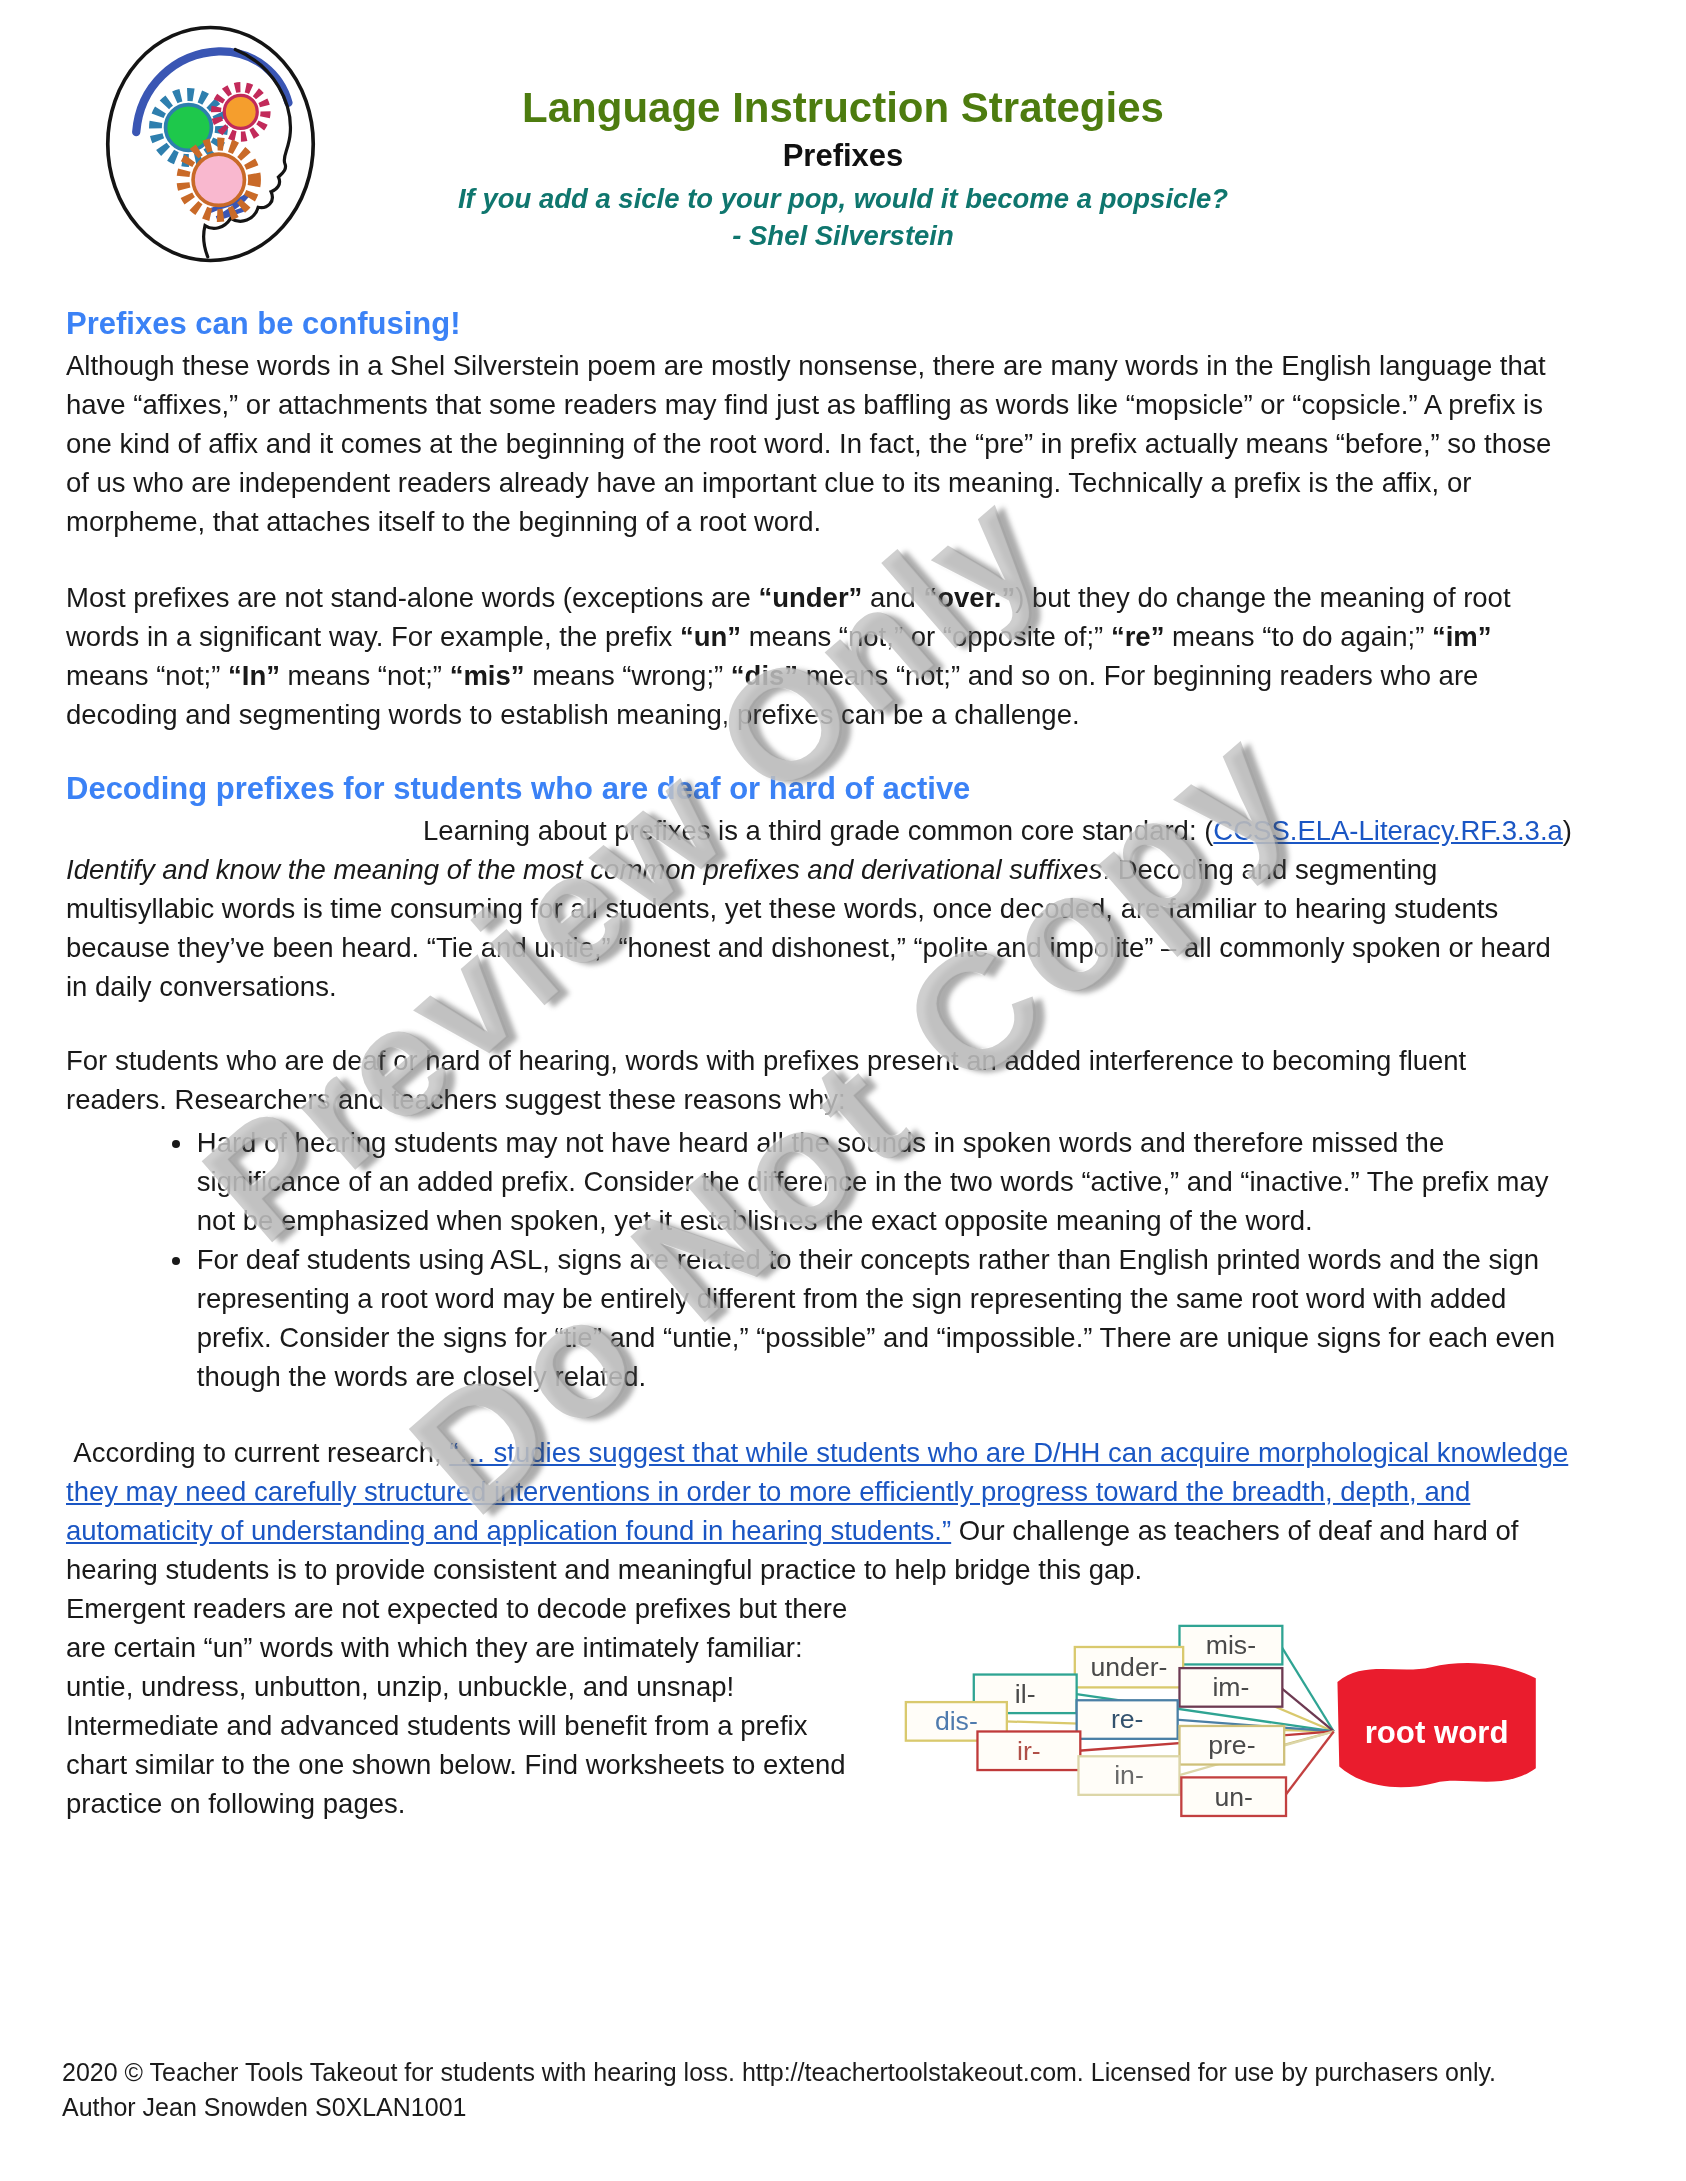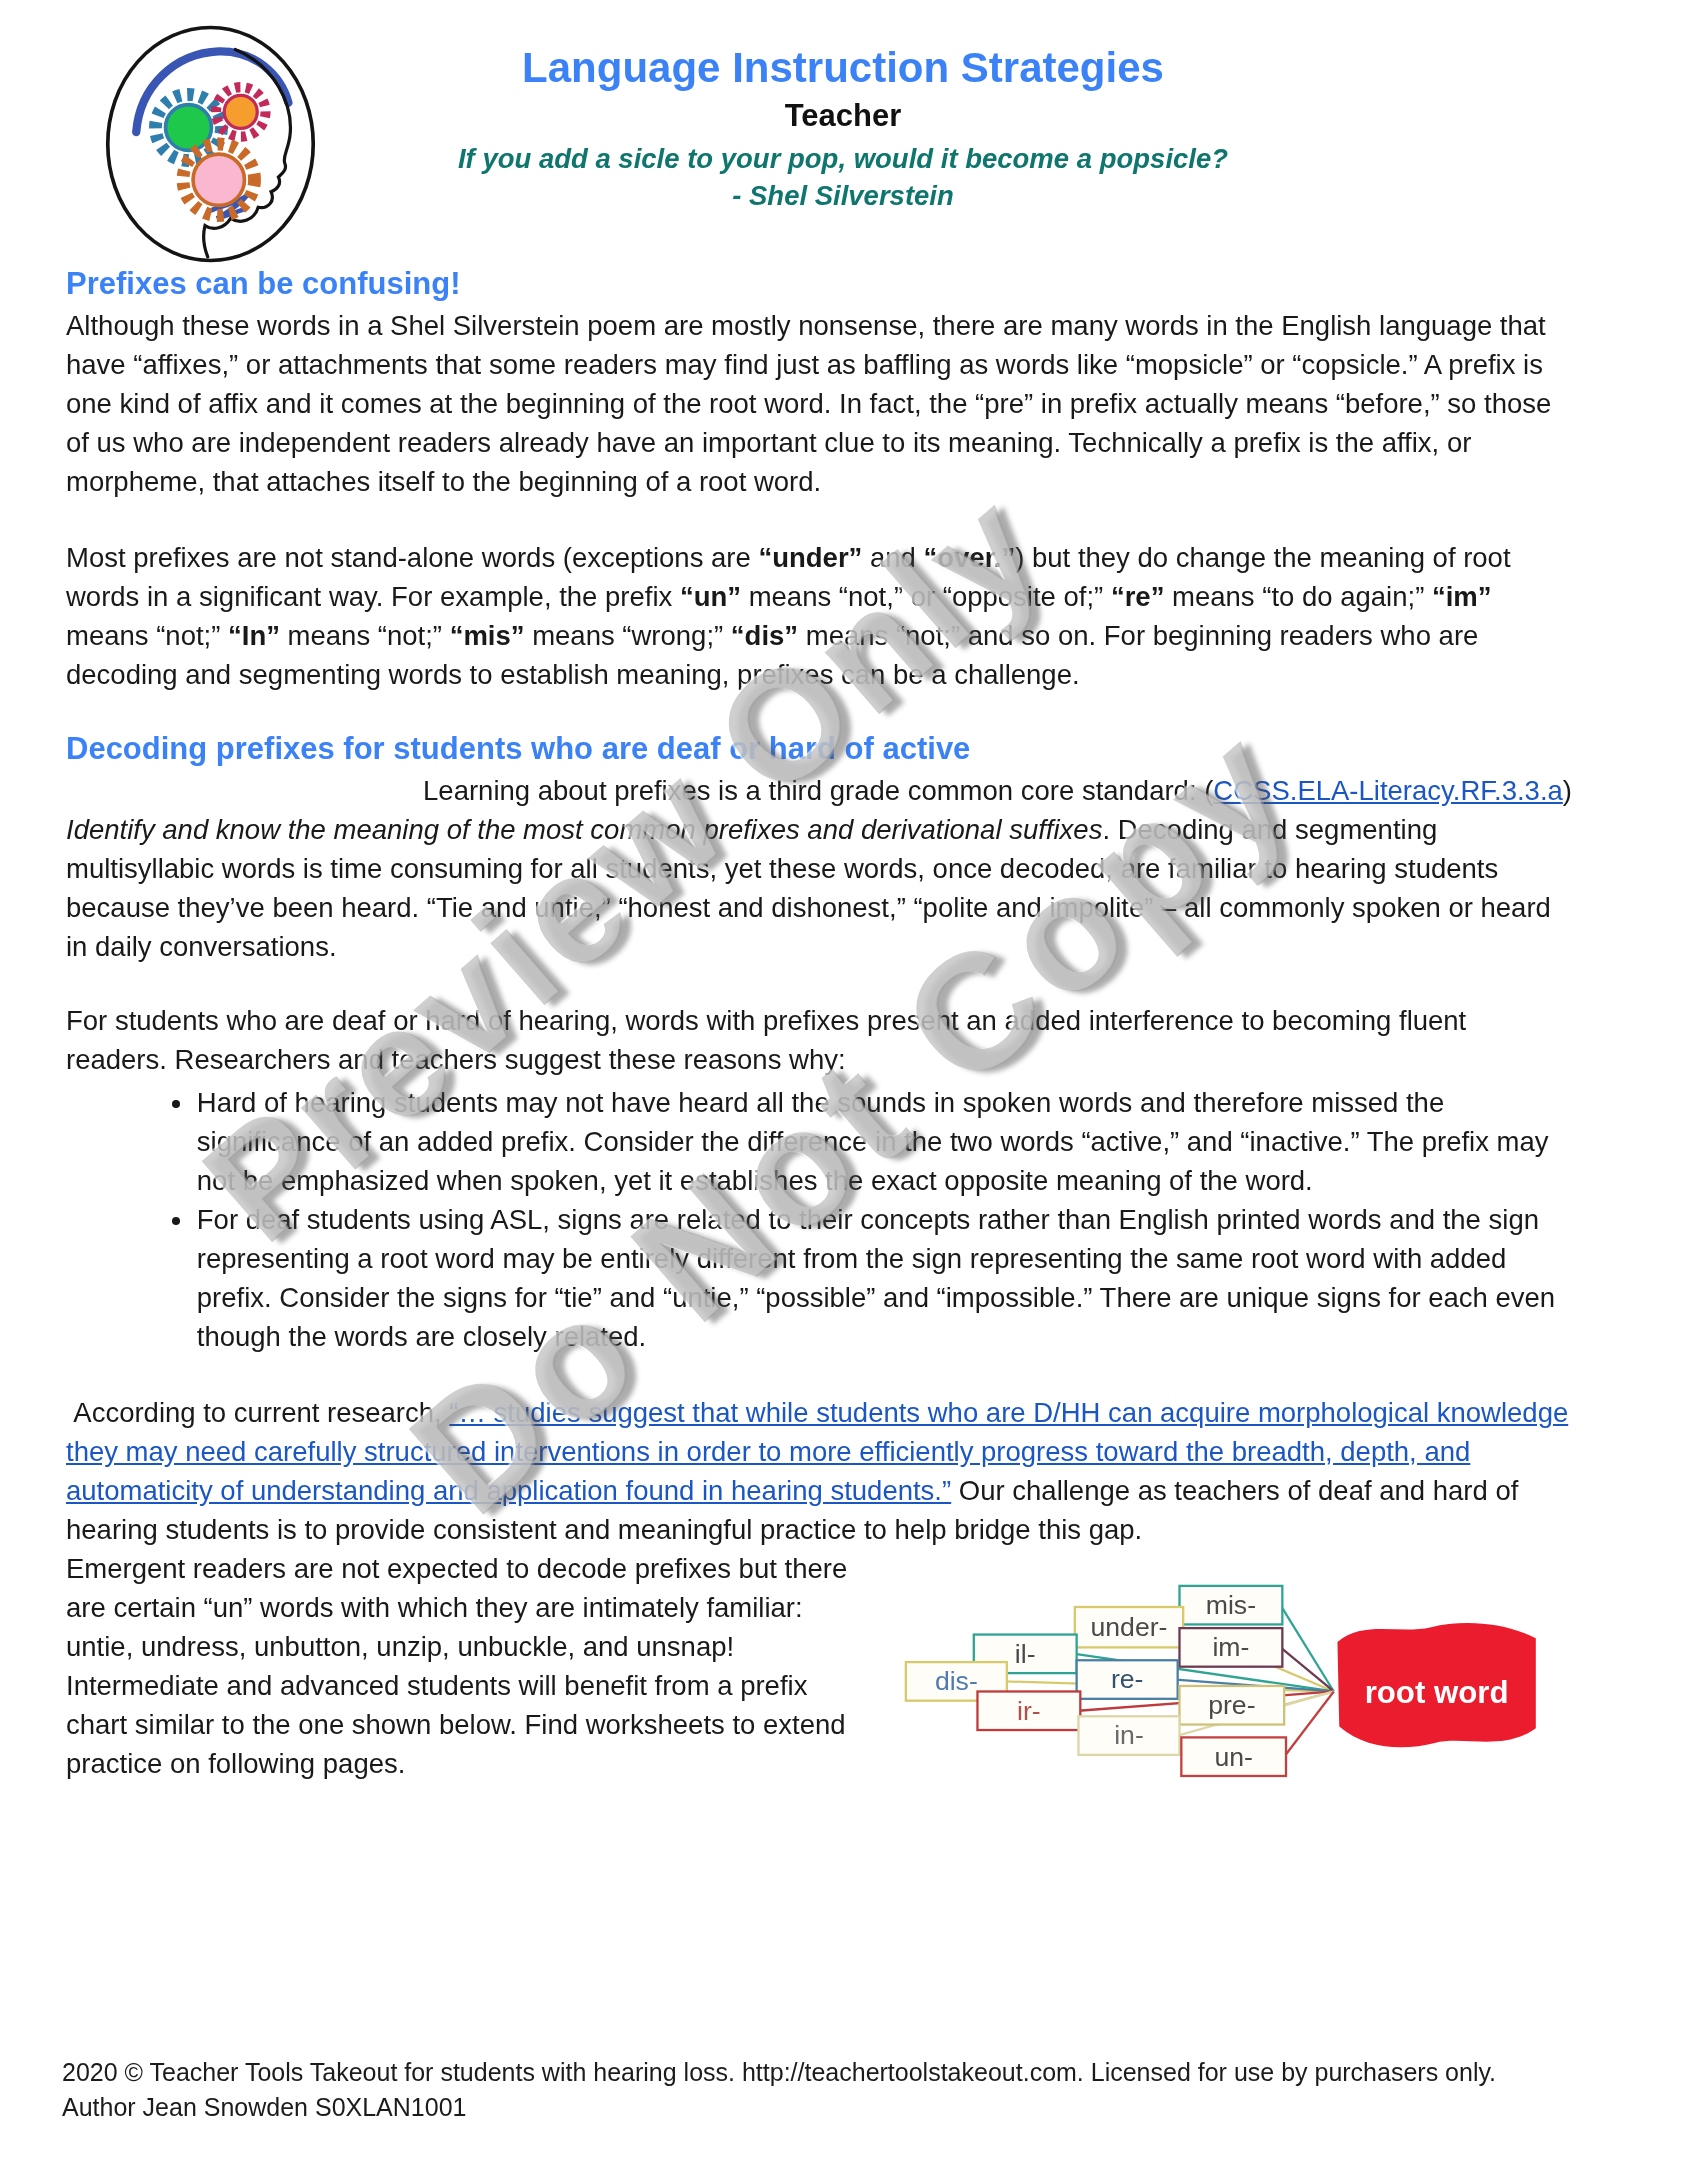--- a/index.html
+++ b/index.html
@@ -17,21 +17,21 @@
     color:rgba(160,160,160,0.50);
     text-shadow:-1.8px -1.8px 0.9px rgba(255,255,255,0.65), 5.5px 7.3px 5.5px rgba(70,70,70,0.45);
     transform:rotate(-41deg);
   }
   .wm-top{font-size:156px;letter-spacing:5.5px;left:101px;top:776px;}
   .wm-bottom{font-size:165px;letter-spacing:9.2px;left:303px;top:1024px;}
 
   
   header{position:relative;padding-top:44px;text-align:center;}
   .logo{position:absolute;left:101px;top:22px;}
-  .doc-title{font-size:42px;line-height:48px;font-weight:700;color:#3b82f6;}
+  .doc-title{font-size:42px;line-height:48px;font-weight:700;color:#4d7c0f;margin-top:40px;}
   .doc-subtitle{font-size:31px;line-height:39px;font-weight:700;color:#111;margin-top:3.7px;}
   .quote{margin-top:5.5px;color:#0f766e;font-weight:700;font-style:italic;}
   .quote div{font-size:27.5px;line-height:37px;}
 
   
   main{padding:0 114px 0 66px;position:relative;z-index:2;}
   p{font-size:27.5px;line-height:39px;margin:0;}
   h2{font-size:31px;line-height:40px;margin:0;color:#3b82f6;}
   .h-intro{margin:50px 0 1.8px;}
   .p1{margin-bottom:37px;}
@@ -82,21 +82,21 @@
       <g>
         <circle cx="152" cy="98" r="27" fill="none" stroke="#c22a5a" stroke-width="11" stroke-dasharray="6 6"></circle>
         <circle cx="152" cy="98" r="18" fill="#f59e2d" stroke="#c22a5a" stroke-width="3.5"></circle>
       </g>
       <g>
         <circle cx="128" cy="172" r="39" fill="none" stroke="#c96a28" stroke-width="14" stroke-dasharray="7 7"></circle>
         <circle cx="128" cy="172" r="28" fill="#f9b8cf" stroke="#c96a28" stroke-width="4"></circle>
       </g>
     </svg>
     <div class="doc-title">Language Instruction Strategies</div>
-    <div class="doc-subtitle">Teacher</div>
+    <div class="doc-subtitle">Prefixes</div>
     <div class="quote">
       <div>If you add a sicle to your pop, would it become a popsicle?</div>
       <div>- Shel Silverstein</div>
     </div>
   </header>
 
   <main>
     <h2 class="h-intro">Prefixes can be confusing!</h2>
     <p class="p1">Although these words in a Shel Silverstein poem are mostly nonsense, there are many words in the English language that have “affixes,” or attachments that some readers may find just as baffling as words like “mopsicle” or “copsicle.” A prefix is one kind of affix and it comes at the beginning of the root word. In fact, the “pre” in prefix actually means “before,” so those of us who are independent readers already have an important clue to its meaning. Technically a prefix is the affix, or morpheme, that attaches itself to the beginning of a root word.</p>
     <p class="p2"><span>Most prefixes are not stand-alone words (exceptions are </span><span class="b">“under”</span><span> and </span><span class="b">“over.”</span><span>) but they do change the meaning of root words in a significant way. For example, the prefix </span><span class="b">“un”</span><span> means “not,” or “opposite of;” </span><span class="b">“re”</span><span> means “to do again;” </span><span class="b">“im”</span><span> means “not;” </span><span class="b">“In”</span><span> means “not;” </span><span class="b">“mis”</span><span> means “wrong;” </span><span class="b">“dis”</span><span> means “not;” and so on. For beginning readers who are decoding and segmenting words to establish meaning, prefixes can be a challenge.</span></p>

